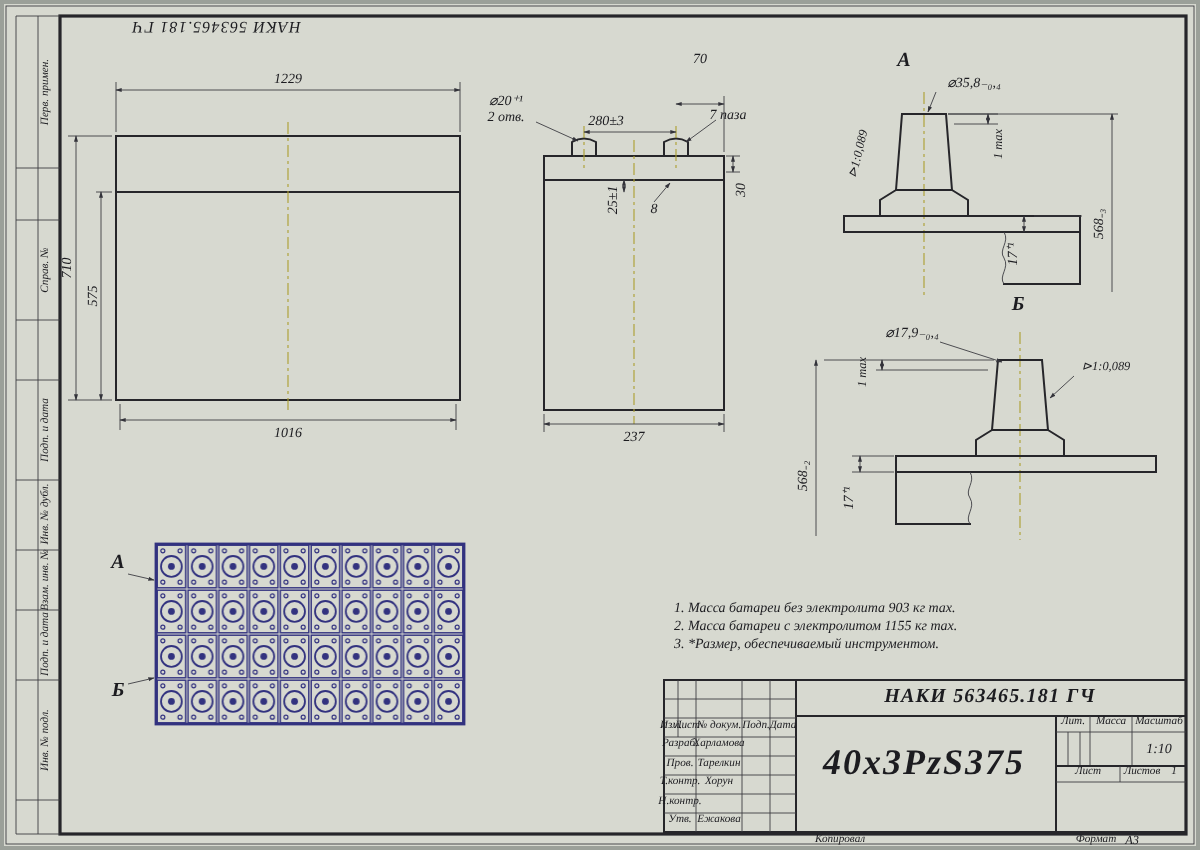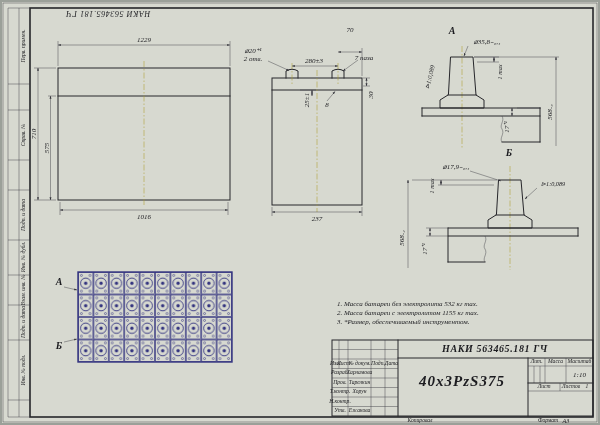--- a/index.html
+++ b/index.html
@@ -10,21 +10,21 @@
   .lt{stroke:#3c3c42;stroke-width:0.45;fill:none;}
   .cl{stroke:#ac9e2e;stroke-width:0.55;fill:none;stroke-dasharray:6 2 1.5 2;}
   .frame{stroke:#26262a;stroke-width:1.6;fill:none;}
   .nv{stroke:#32327f;fill:none;}
   .t{position:absolute;font-style:italic;color:#1c1c20;white-space:nowrap;line-height:1;}
   .c{transform:translate(-50%,-50%);}
   .r{transform:translate(-50%,-50%) rotate(-90deg);}
   .r180{transform:translate(-50%,-50%) rotate(180deg);}
   .r76{transform:translate(-50%,-50%) rotate(-76deg);}
   .f5{font-size:5.6px;} .f6{font-size:6.2px;} .f7{font-size:7px;} .f8{font-size:8px;}
-  .f10{font-size:10px;font-weight:600;} .f15{font-size:15px;font-weight:bold;letter-spacing:1px;}
+  .f10{font-size:10px;font-weight:600;} .f15{font-size:18px;font-weight:bold;letter-spacing:1px;}
   .ls{letter-spacing:0.6px;}
 </style>
 </head>
 <body>
 
 <div class="sheet">
 
   <svg class="lines" width="600" height="425" viewBox="0 0 600 425">
     <defs>
       <marker id="ar" viewBox="0 0 10 10" refX="9" refY="5" markerWidth="7" markerHeight="7" orient="auto-start-reverse">
@@ -185,21 +185,21 @@
   <span class="t f5 r" style="left:24px;top:322px">Подп. и дата</span>
   <span class="t f5 r" style="left:24px;top:370px">Инв. № подл.</span>
 
   <span class="t f7 c" style="left:144px;top:40px">1229</span>
   <span class="t f7 r" style="left:34px;top:134px">710</span>
   <span class="t f7 r" style="left:47px;top:148px">575</span>
   <span class="t f7 c" style="left:144px;top:217px">1016</span>
 
   <span class="t f7 c" style="left:253px;top:51px">⌀20⁺¹</span>
   <span class="t f7 c" style="left:253px;top:59px">2 отв.</span>
-  <span class="t f7 c" style="left:314px;top:61px">280±3</span>
+  <span class="t f7 c" style="left:303px;top:61px">280±3</span>
   <span class="t f7 c" style="left:350px;top:30px">70</span>
   <span class="t f7 c" style="left:364px;top:58px">7 паза</span>
   <span class="t f7 r" style="left:307px;top:100px">25±1</span>
   <span class="t f7 c" style="left:327px;top:105px">8</span>
   <span class="t f7 r" style="left:371px;top:95px">30</span>
   <span class="t f7 c" style="left:317px;top:219px">237</span>
 
   <span class="t f10 c" style="left:452px;top:31px">А</span>
   <span class="t f7 c" style="left:487px;top:42px">⌀35,8₋₀,₄</span>
   <span class="t f6 r76" style="left:430px;top:77px">⊳1:0,089</span>
@@ -210,21 +210,21 @@
   <span class="t f10 c" style="left:509px;top:153px">Б</span>
   <span class="t f7 c" style="left:456px;top:167px">⌀17,9₋₀,₄</span>
   <span class="t f6 r" style="left:432px;top:186px">1 max</span>
   <span class="t f6 c" style="left:553px;top:184px">⊳1:0,089</span>
   <span class="t f7 r" style="left:402px;top:238px">568₋₂</span>
   <span class="t f7 r" style="left:425px;top:249px">17⁺¹</span>
 
   <span class="t f10 c" style="left:59px;top:282px">А</span>
   <span class="t f10 c" style="left:59px;top:346px">Б</span>
 
-  <span class="t f7" style="left:337px;top:301px">1. Масса батареи без электролита 532 кг max.</span>
+  <span class="t f7" style="left:337px;top:301px">1. Масса батареи без электролита 903 кг max.</span>
   <span class="t f7" style="left:337px;top:310px">2. Масса батареи с электролитом 1155 кг max.</span>
   <span class="t f7" style="left:337px;top:319px">3. *Размер, обеспечиваемый инструментом.</span>
 
   <span class="t f10 c ls" style="left:495px;top:349px">НАКИ 563465.181 ГЧ</span>
   <span class="t f15 c" style="left:462px;top:381px">40x3PzS375</span>
 
   <span class="t f5 c" style="left:335.5px;top:363.5px">Изм.</span>
   <span class="t f5 c" style="left:343.5px;top:363.5px">Лист</span>
   <span class="t f5 c" style="left:359.5px;top:363.5px">№ докум.</span>
   <span class="t f5 c" style="left:378px;top:363.5px">Подп.</span>

